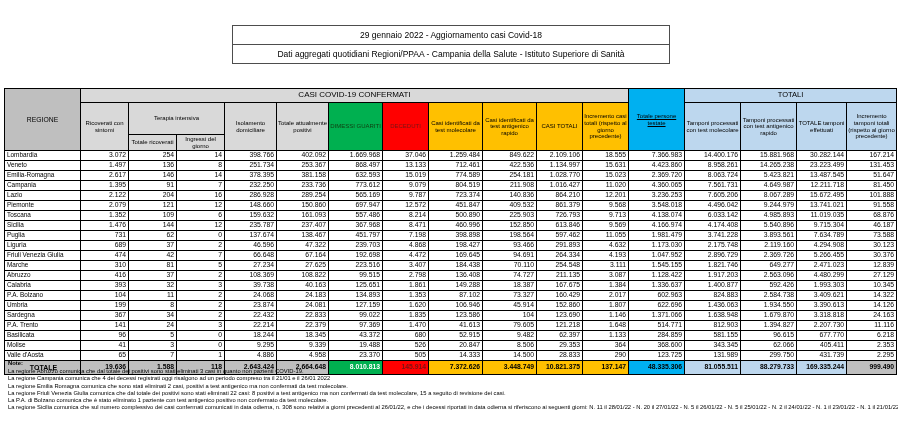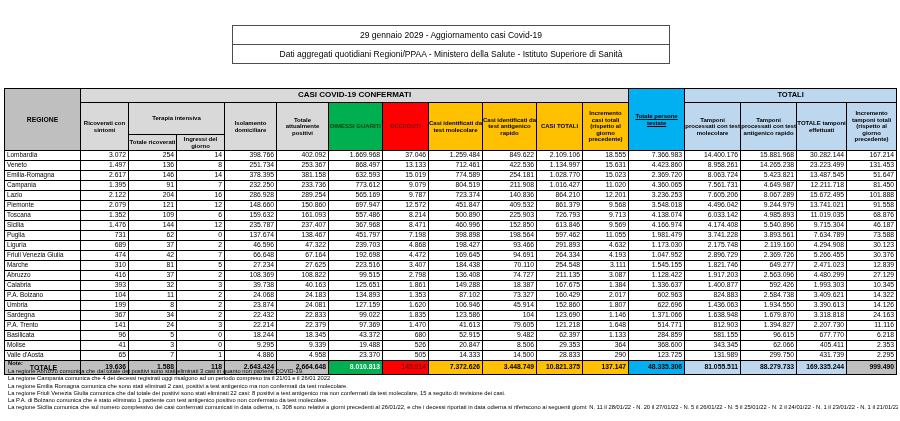--- a/index.html
+++ b/index.html
@@ -4,21 +4,21 @@
 <style>
   html,body{margin:0;padding:0;background:#fff;}
   body{width:900px;height:421px;position:relative;font-family:"Liberation Sans",sans-serif;color:#000;overflow:hidden;}
 
   .title-box{position:absolute;left:232px;top:25px;width:436px;border:1px solid #4d4d4d;background:#fff;text-align:center;}
   .title-line{font-size:8.5px;padding:4px 2px;}
   .title-line.first{border-bottom:1px solid #4d4d4d;}
 
   table{position:absolute;left:4px;top:88px;width:892px;border-collapse:collapse;table-layout:fixed;border:1.5px solid #000;}
   th,td{border:1px solid #000;overflow:hidden;white-space:normal;padding:0;}
-  th{background:#D9D9D9;font-size:6px;font-weight:bold;text-align:center;line-height:1.1;padding:1px 0;}
+  th{background:#D9D9D9;font-size:6px;font-weight:normal;text-align:center;line-height:1.1;padding:1px 0;}
   thead tr.r1{height:14px;}
   thead tr.r2{height:32px;}
   thead tr.r3{height:13px;}
   .th-regione{background:#BFBFBF;font-size:6.8px;}
   .th-band{background:#D9D9D9;font-size:8px;}
   .th-green{background:#00B050;color:#103d10;}
   .th-red{background:#FF0000;color:#7a1414;}
   .th-yellow{background:#FFC000;}
   .th-blue{background:#BDD7EE;}
   .th-tamponi-band{background:#BDD7EE;font-size:7.5px;}
@@ -38,22 +38,22 @@
   td.tt-blue{background:#BDD7EE;}
 
   .notes{position:absolute;left:8px;top:360px;width:890px;font-size:5.8px;line-height:1.25;overflow:hidden;}
   .notes .note-label{font-weight:bold;margin-bottom:1px;}
   .notes .note-line{white-space:nowrap;overflow:hidden;}
 </style>
 </head>
 <body>
 
 <div class="title-box">
-  <div class="title-line first">29 gennaio 2029 - Aggiornamento casi Covid-19</div>
-  <div class="title-line">Dati aggregati quotidiani Regioni/PPAA - Ministero della Salute - Istituto Superiore di Sanità</div>
+  <div class="title-line first">29 gennaio 2022 - Aggiornamento casi Covid-18</div>
+  <div class="title-line">Dati aggregati quotidiani Regioni/PPAA - Campania della Salute - Istituto Superiore di Sanità</div>
 </div>
 
 <table>
   <colgroup>
     <col style="width:76px">
       <col style="width:48px">
       <col style="width:48px">
       <col style="width:48px">
     <col style="width:52px">
       <col style="width:52px">

